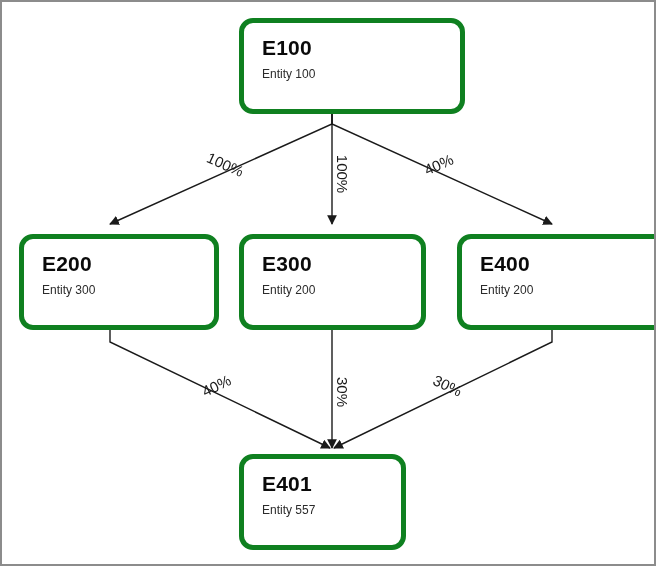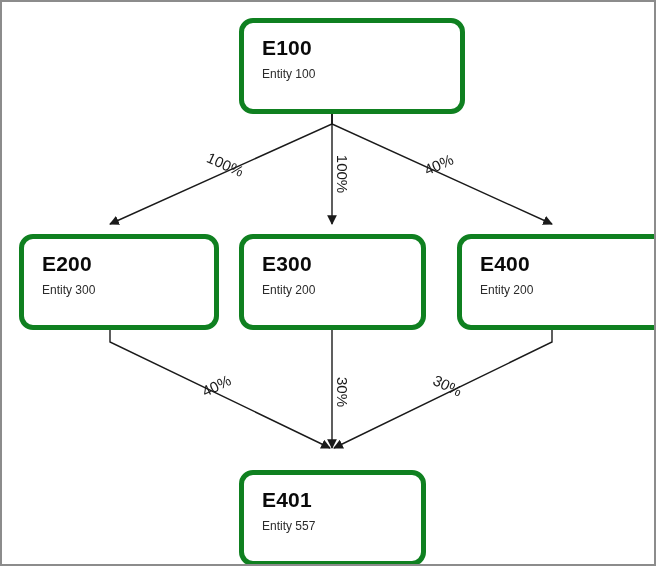--- a/index.html
+++ b/index.html
@@ -111,18 +111,18 @@
   <div class="node" style="left:237px; top:232px; width:187px; height:96px;">
     <div class="node-title">E300</div>
     <div class="node-sub">Entity 200</div>
   </div>
 
   <div class="node" style="left:455px; top:232px; width:218px; height:96px;">
     <div class="node-title">E400</div>
     <div class="node-sub">Entity 200</div>
   </div>
 
-  <div class="node" style="left:237px; top:468px; width:187px; height:96px;">
+  <div class="node" style="left:237px; top:452px; width:167px; height:96px;">
     <div class="node-title">E401</div>
     <div class="node-sub">Entity 557</div>
   </div>
 
 </div>
 
 </body></html>

